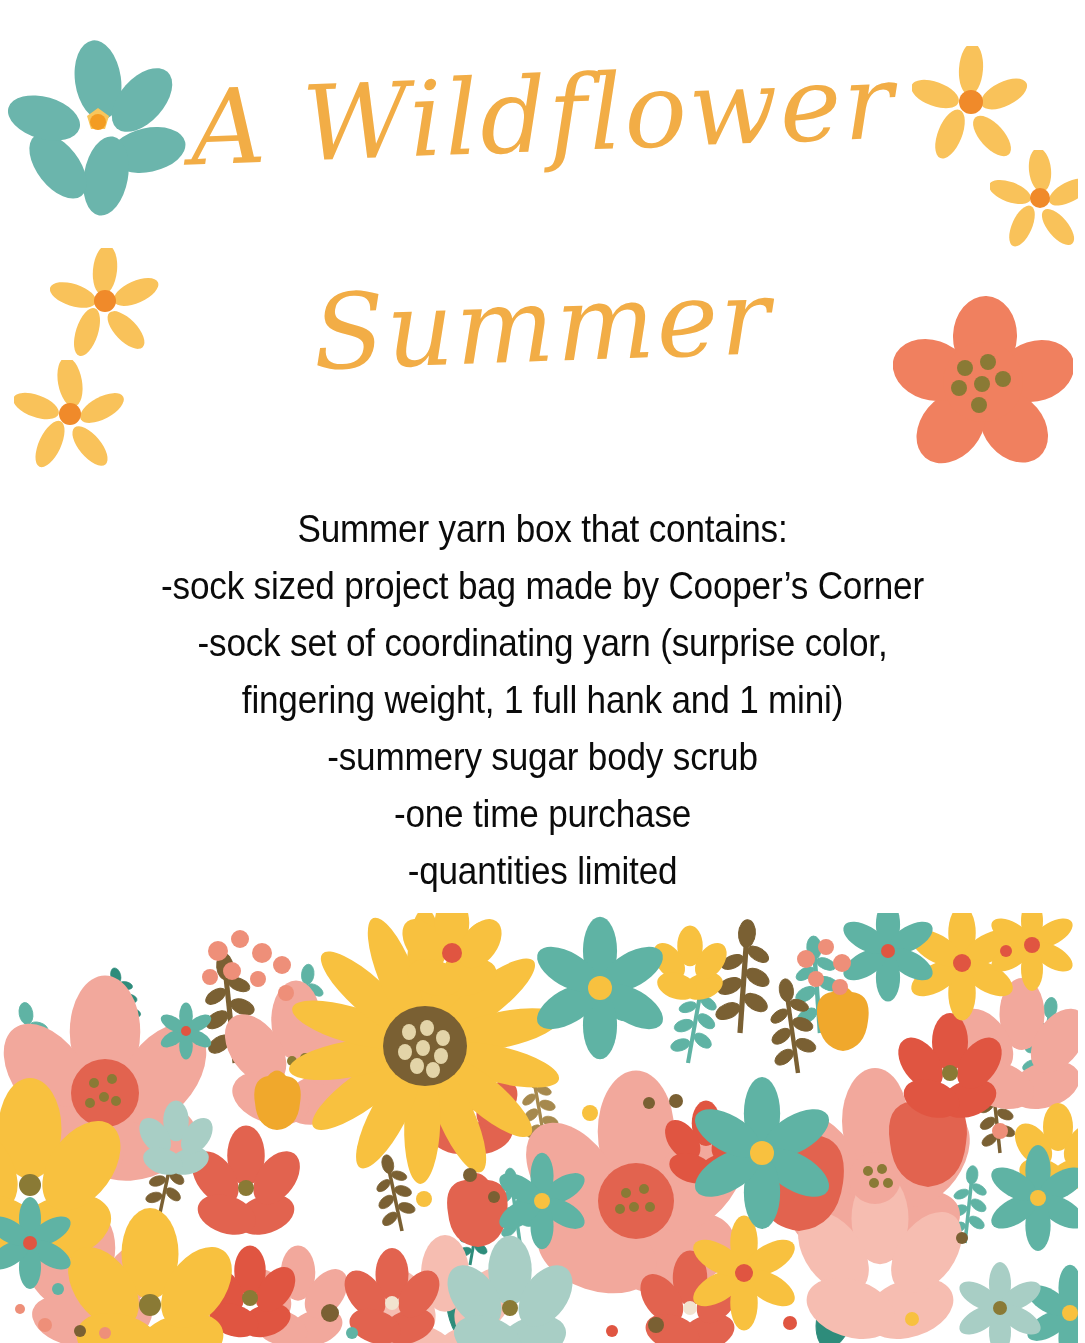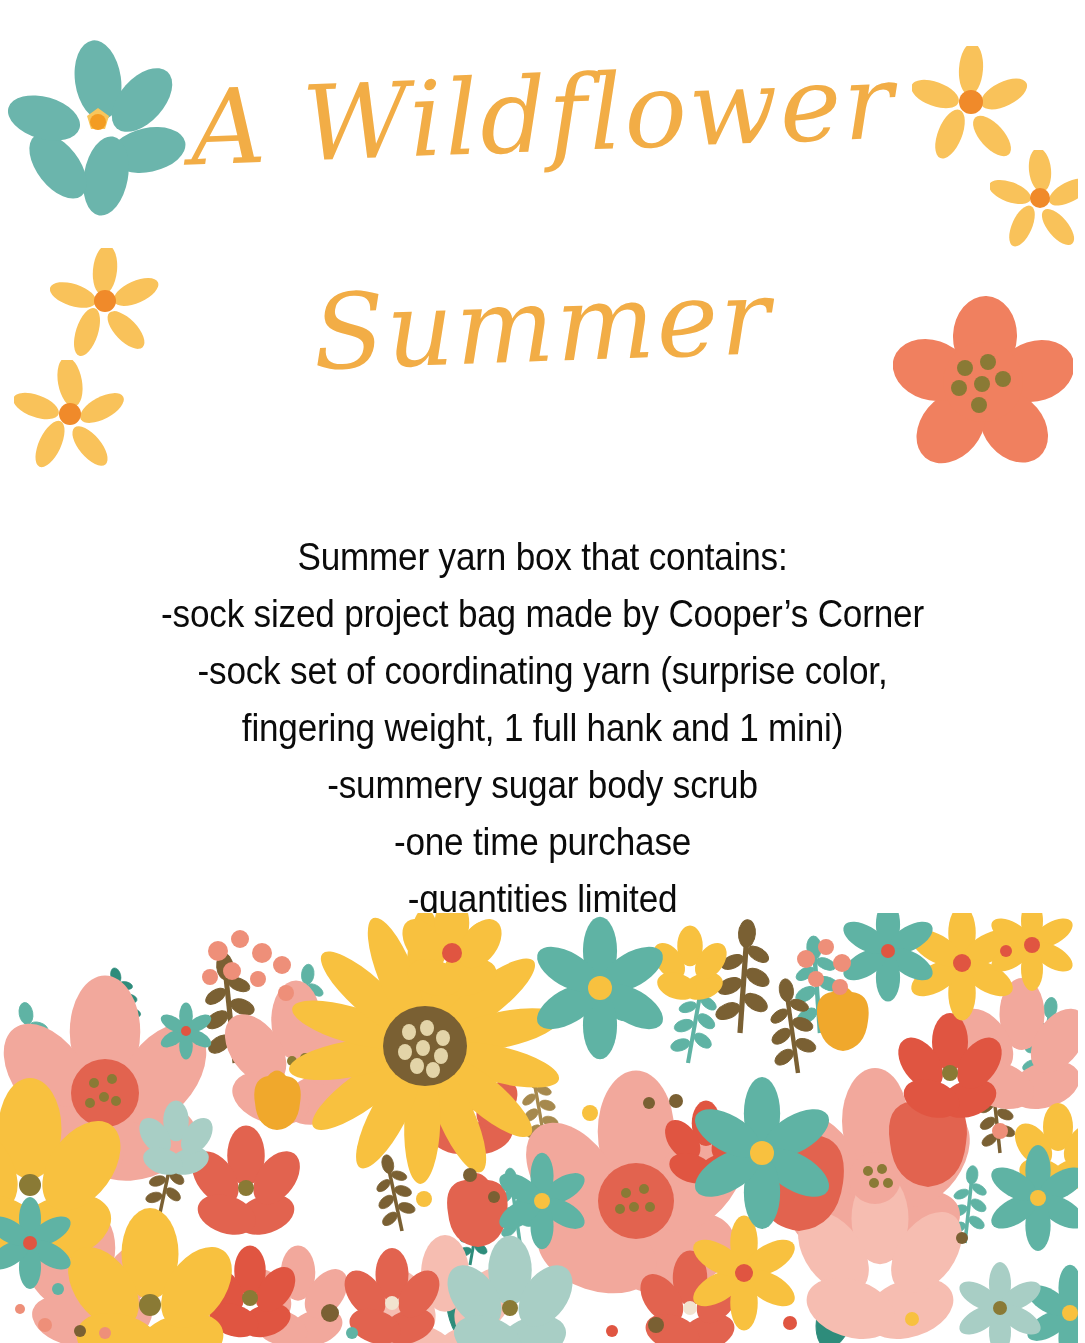--- a/index.html
+++ b/index.html
@@ -42,21 +42,21 @@
     font-size: 104px;
     line-height: 150px;
     margin-top: 60px;
     transform: rotate(-2.0deg);
   }
 
   
   .body-copy {
     position: absolute;
     left: 40px;
-    top: 528px;
+    top: 500px;
     width: 1005px;
     text-align: center;
     color: #0b0b0b;
     font-family: "Liberation Sans", sans-serif;
     font-size: 39px;
     line-height: 57px;
     letter-spacing: -0.2px;
     font-stretch: condensed;
   }
   .body-copy .line {

